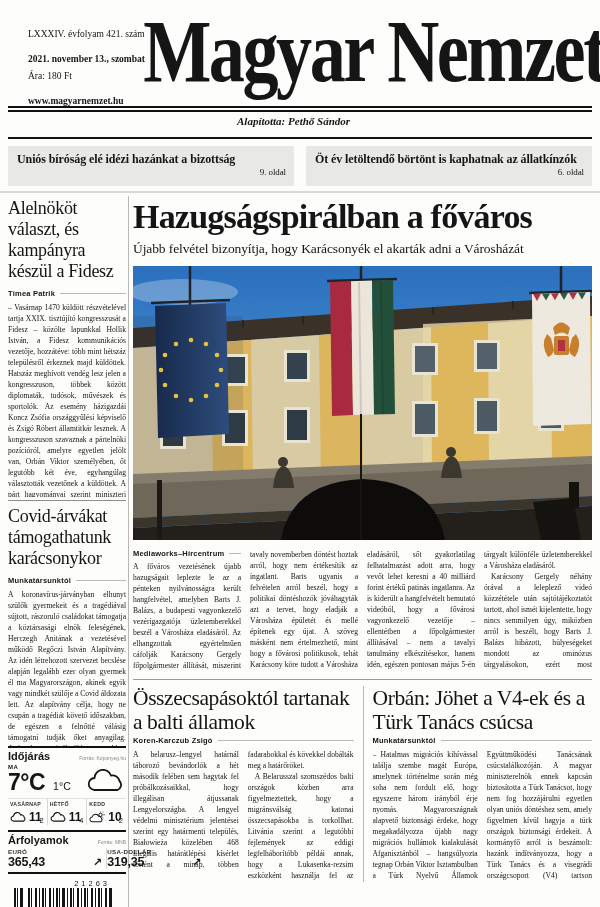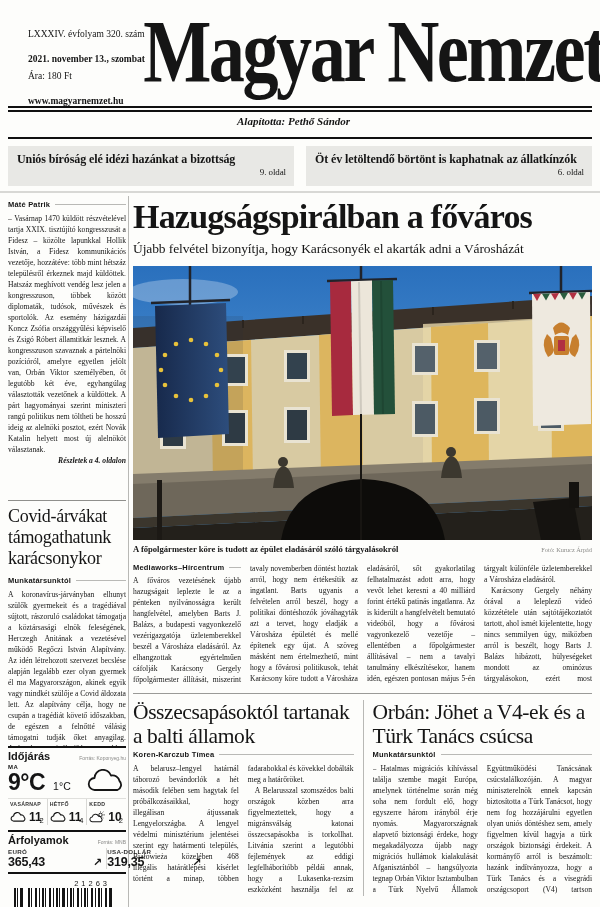--- a/index.html
+++ b/index.html
@@ -100,21 +100,21 @@
   .bottom-article:first-child { padding-right:9px; }
   .bottom-title { font-weight:400; font-size:21.5px; line-height:24px; letter-spacing:-0.4px; }
   .bottom-body { margin-top:4px; height:138px; overflow:hidden; column-count:2; column-gap:9px; column-fill:auto; }
 </style>
 </head>
 <body>
 
 <div class="page">
 
   <div class="info-block">
-    <div>LXXXIV. évfolyam 320. szám</div>
+    <div>LXXXIV. évfolyam 421. szám</div>
     <div class="info-date">2021. november 13., szombat</div>
     <div>Ára: 180 Ft</div>
     <div class="info-site">www.magyarnemzet.hu</div>
   </div>
   <div class="rule-double"></div>
   <div class="masthead-title">Magyar Nemzet</div>
   <div class="founder">Alapította: Pethő Sándor</div>
   <div class="rule-thick"></div>
 
   <div class="teasers">
@@ -126,22 +126,23 @@
       <span>Öt év letöltendő börtönt is kaphatnak az állatkínzók</span>
       <span class="page-ref">6. oldal</span>
     </div>
   </div>
   <div class="rule-gray"></div>
   <div class="v-divider"></div>
 
   <div class="left-col">
 
     <div class="left-article la1">
+      <div class="left-title">Alelnököt választ, és kampányra készül a Fidesz</div>
       <div class="byline">
-          <span>Máté Patrik</span>
+          <span>Tímea Patrik</span>
         </div>
       <div class="body-text">
         <p>– Vasárnap 1470 küldött részvételével tartja XXIX. tisztújító kongresszusát a Fidesz – közölte lapunkkal Hollik István, a Fidesz kommunikációs vezetője, hozzátéve: több mint hétszáz településről érkeznek majd küldöttek. Hatszáz meghívott vendég lesz jelen a kongresszuson, többek között diplomaták, tudósok, művészek és sportolók. Az esemény házigazdái Koncz Zsófia országgyűlési képviselő és Zsigó Róbert államtitkár lesznek. A kongresszuson szavaznak a pártelnöki pozícióról, amelyre egyetlen jelölt van, Orbán Viktor személyében, őt legutóbb két éve, egyhangúlag választották vezetőnek a küldöttek. A párt hagyományai szerint miniszteri rangú politikus nem töltheti be hosszú ideig az alelnöki posztot, ezért Novák Katalin helyett most új alelnököt választanak.</p>
       </div>
       <div class="more-link">Részletek a 4. oldalon</div>
     </div>
 
     <div class="col-divider"></div>
 
     <div class="left-article la2">
@@ -157,21 +158,21 @@
 
     <div class="widget">
       <div class="w-head">
         <span class="w-title">Időjárás</span>
         <span class="w-src">Forrás: Koponyeg.hu</span>
       </div>
       <div class="w-today">
         <div>
           <div class="w-ma">MA</div>
           <div class="w-temp-row">
-            <span class="w-big">9°C</span>
+            <span class="w-big">7°C</span>
             <span class="w-low">1°C</span>
           </div>
         </div>
         <svg width="40" height="25" viewBox="0 0 40 25">
           <path d="M9 21 a6 6 0 0 1 -0.5 -12 a8.5 8.5 0 0 1 16.5 -2.5 a7 7 0 0 1 8.5 5.5 a5.5 5.5 0 0 1 -2 9 z" fill="none" stroke="#161616" stroke-width="1.8" stroke-linejoin="round"></path>
         </svg>
       </div>
       <div class="w-days">
         <div class="w-day">
           <div class="w-day-name">VASÁRNAP</div>
@@ -397,41 +398,37 @@
         <g fill="#c77f2e">
           <path d="M420,62 q8,-11 17,0 l-2,7 q-6,-5 -13,0 z"></path>
           <rect x="421" y="70" width="15" height="19" rx="2"></rect>
           <path d="M414,68 q-7,11 1,23 q5,-2 6,-7 l-3,-12 z"></path>
           <path d="M443,68 q7,11 -1,23 q-5,-2 -6,-7 l3,-12 z"></path>
         </g>
         <rect x="425" y="74" width="7" height="11" fill="#b13042"></rect>
       </g>
     </svg>
 
-    <div class="caption-row">
-      <span class="caption">A főpolgármester köre is tudott az épület eladásáról szóló tárgyalásokról</span>
-      <span class="credit">Fotó: Kurucz Árpád</span>
-    </div>
 
     <div class="lead-body body-text">
       <div class="byline">
           <span>Mediaworks–Hírcentrum</span>
         </div>
       <p>A főváros vezetésének újabb hazugságait leplezte le az a pénteken nyilvánosságra került hangfelvétel, amelyben Barts J. Balázs, a budapesti vagyonkezelő vezérigazgatója üzletemberekkel beszél a Városháza eladásáról. Az elhangzottak egyértelműen cáfolják Karácsony Gergely főpolgármester állítását, miszerint tavaly novemberben döntést hoztak arról, hogy nem értékesítik az ingatlant. Barts ugyanis a felvételen arról beszél, hogy a politikai döntéshozók jóváhagyták azt a tervet, hogy eladják a Városháza épületét és mellé építenek egy újat. A szöveg másként nem értelmezhető, mint hogy a fővárosi politikusok, tehát Karácsony köre tudott a Városháza eladásáról, sőt gyakorlatilag felhatalmazást adott arra, hogy vevőt lehet keresni a 40 milliárd forint értékű patinás ingatlanra. Az is kiderült a hangfelvételt bemutató videóból, hogy a fővárosi vagyonkezelő vezetője – ellentétben a főpolgármester állításával – nem a tavalyi tanulmány elkészítésekor, hanem idén, egészen pontosan május 5-én tárgyalt különféle üzletemberekkel a Városháza eladásáról.</p>
       <p>Karácsony Gergely néhány órával a leleplező videó közzététele után sajtótájékoztatót tartott, ahol ismét kijelentette, hogy nincs semmilyen ügy, miközben arról is beszélt, hogy Barts J. Balázs hibázott, hülyeségeket mondott az ominózus tárgyalásokon, ezért most fegyelmit kapott. Az újságírói kérdésekre önmagának is ellentmondó magyarázkodásba kezdett a főpolgármester, aki állítja, hogy csőbe húzták a vagyonkezelő vezetőjét, egy kormányzati lejárató akcióról van szó, de mindezt nem tudja bizonyítani. Közben nyilvánosságra került Barts J. Balázs igazoló jelentése is, amiben újabb ellentmondások feszülnek. A vagyonkezelő vezetője itt azt állítja, hogy a B verzióról beszélt az üzletembereknek, miközben a hangfelvételen a D tervet ismertette, vagyis a Városháza eladását.</p>
 
     </div>
 
     <div class="main-rule"></div>
 
     <div class="bottom-row">
       <div class="bottom-article">
         <div class="bottom-title">Összecsapásoktól tartanak a balti államok</div>
         <div class="byline">
-            <span>Koren-Karczub Tímea</span>
+            <span>Koren-Karczub Zsigó</span>
           </div>
         <div class="bottom-body body-text">
           <p>A belarusz–lengyel határnál táborozó bevándorlók a hét második felében sem hagytak fel próbálkozásaikkal, hogy illegálisan átjussanak Lengyelországba. A lengyel védelmi minisztérium jelentései szerint egy határmenti település, Białowieża közelében 468 illegális határátlépési kísérlet történt a minap, többen fadarabokkal és kövekkel dobálták meg a határőröket.</p>
           <p>A Belarusszal szomszédos balti országok közben arra figyelmeztettek, hogy a migránsválság katonai összecsapásokba is torkollhat. Litvánia szerint a legutóbbi fejlemények az eddigi legfelháborítóbb példái annak, hogy a Lukasenka-rezsim eszközként használja fel az illegális migrációt. A Magyar Nemzet megkeresésére Litvánia budapesti nagykövetsége elmondta: sürgősen újabb korlátozó intézkedésekre van szükség a migránscsempészetben résztvevőkkel szemben. „Továbbá üdvözöljük az Európai Bizottság azon szándékát is, hogy megerősíti az uniós jogi keretet ahhoz, hogy az EU jobban megvédhesse a külső határait és ezzel együtt az alapvető érdekeit” – fogalmazott lapunknak a külképviselet.</p>
 
         </div>
       </div>
       <div class="bottom-article">
         <div class="bottom-title">Orbán: Jöhet a V4-ek és a Türk Tanács csúcsa</div>
         <div class="byline">

